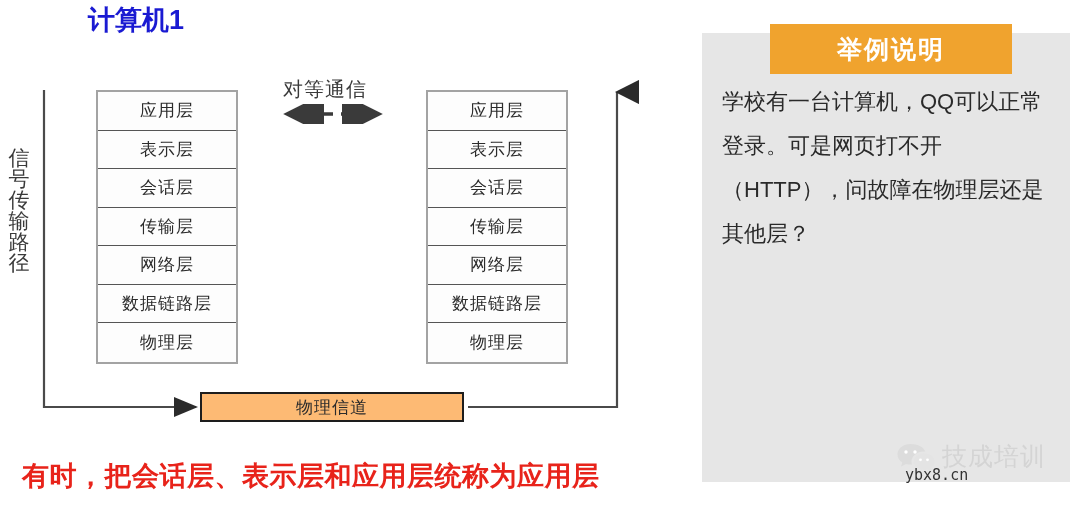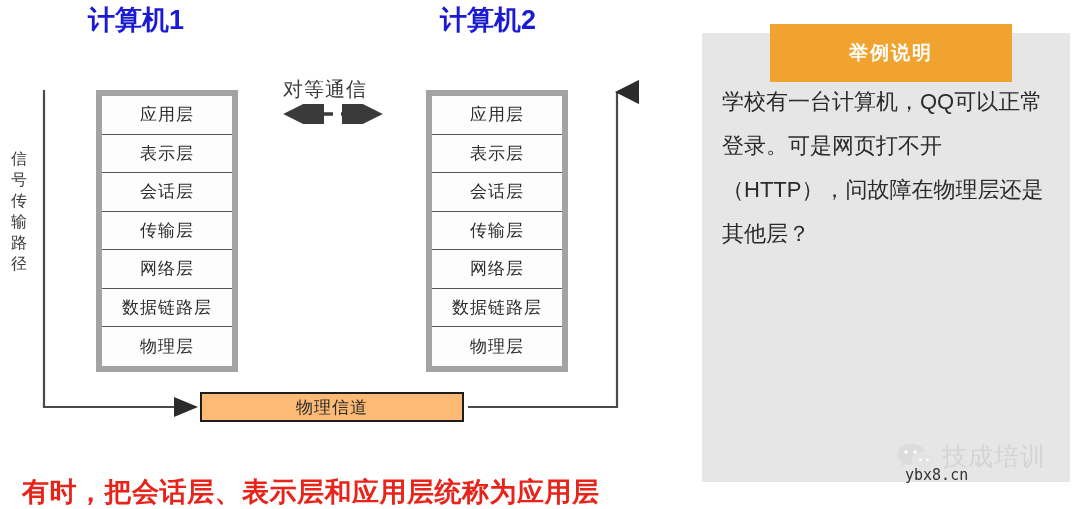--- a/index.html
+++ b/index.html
@@ -33,33 +33,33 @@
   }
   #title-computer-1 { left: 88px; top: 2px; }
   #title-computer-2 { left: 440px; top: 2px; }
 
   
   #signal-path-label {
     position: absolute;
     left: 8px;
     top: 148px;
     width: 22px;
-    font-size: 16px;
+    font-size: 21px;
     line-height: 21px;
     color: #3a3a3a;
     text-align: center;
     word-break: break-all;
     font-family: "DejaVu Serif", "Liberation Serif", serif;
   }
 
   
   .layer-stack {
     position: absolute;
     width: 142px;
-    border: 6px solid #a3a3a3;
+    border: 2px solid #a3a3a3;
     background: #404040;
     box-sizing: border-box;
   }
   #stack-computer-1 { left: 96px; top: 90px; }
   #stack-computer-2 { left: 426px; top: 90px; }
 
   .layer-cell {
     height: 38.5px;
     border-bottom: 1px solid #555;
     box-sizing: border-box;
@@ -117,21 +117,21 @@
     position: absolute;
     left: 0; top: 0;
     width: 695px; height: 509px;
     pointer-events: none;
   }
 
   
   #summary-caption {
     position: absolute;
     left: 22px;
-    top: 474px;
+    top: 458px;
     font-size: 27px;
     font-weight: bold;
     color: #e8231a;
     font-family: "Liberation Sans", "DejaVu Sans", sans-serif;
     white-space: nowrap;
     letter-spacing: 0.5px;
   }
 
   
   #example-panel {
@@ -140,27 +140,27 @@
     top: 33px;
     width: 368px;
     height: 449px;
     background: #e6e6e6;
   }
   #example-badge {
     position: absolute;
     left: 770px;
     top: 24px;
     width: 242px;
-    height: 58px;
+    height: 50px;
     background: #f0a32e;
     display: flex;
     align-items: center;
     justify-content: center;
     color: #ffffff;
-    font-size: 19px;
+    font-size: 25px;
     font-weight: bold;
     letter-spacing: 2px;
     font-family: Liberation Sans, sans-serif;
   }
   #example-body {
     position: absolute;
     left: 722px;
     top: 80px;
     width: 330px;
     font-size: 22px;
@@ -196,21 +196,20 @@
     letter-spacing: 0px;
   }
 </style>
 </head>
 <body>
 
 <div id="diagram-region">
 
   <div class="comp-title" id="title-computer-1">计算机1</div>
 
-  <div class="comp-title" id="title-computer-2">计算机2</div>
 
   <div id="signal-path-label">信号传输路径</div>
 
   <svg id="connector-lines" viewBox="0 0 695 509" xmlns="http://www.w3.org/2000/svg">
     <defs>
       <marker id="arrow-right" markerWidth="11" markerHeight="9" refX="10" refY="4.5" orient="auto">
         <path d="M0,0 L11,4.5 L0,9 z" fill="#2b2b2b"></path>
       </marker>
       <marker id="arrow-up" markerWidth="11" markerHeight="11" refX="5.5" refY="1" orient="auto">
         <path d="M5.5,0 L11,11 L0,11 z" fill="#2b2b2b"></path>

